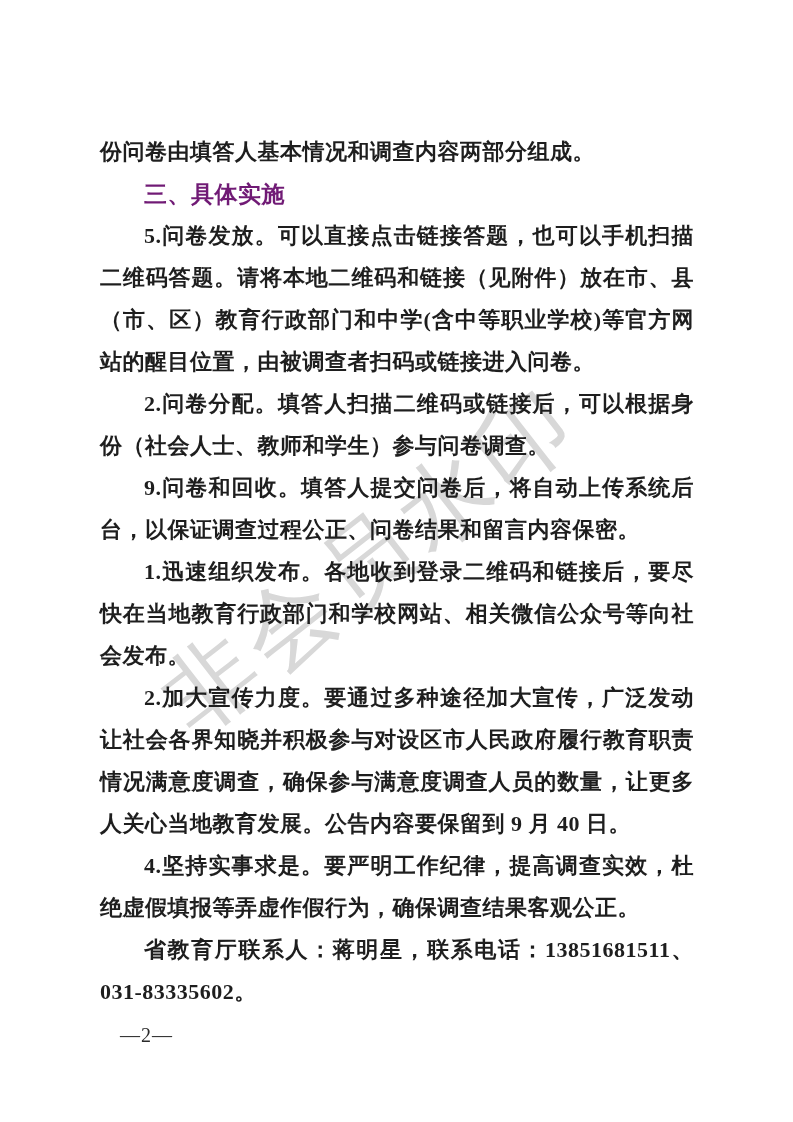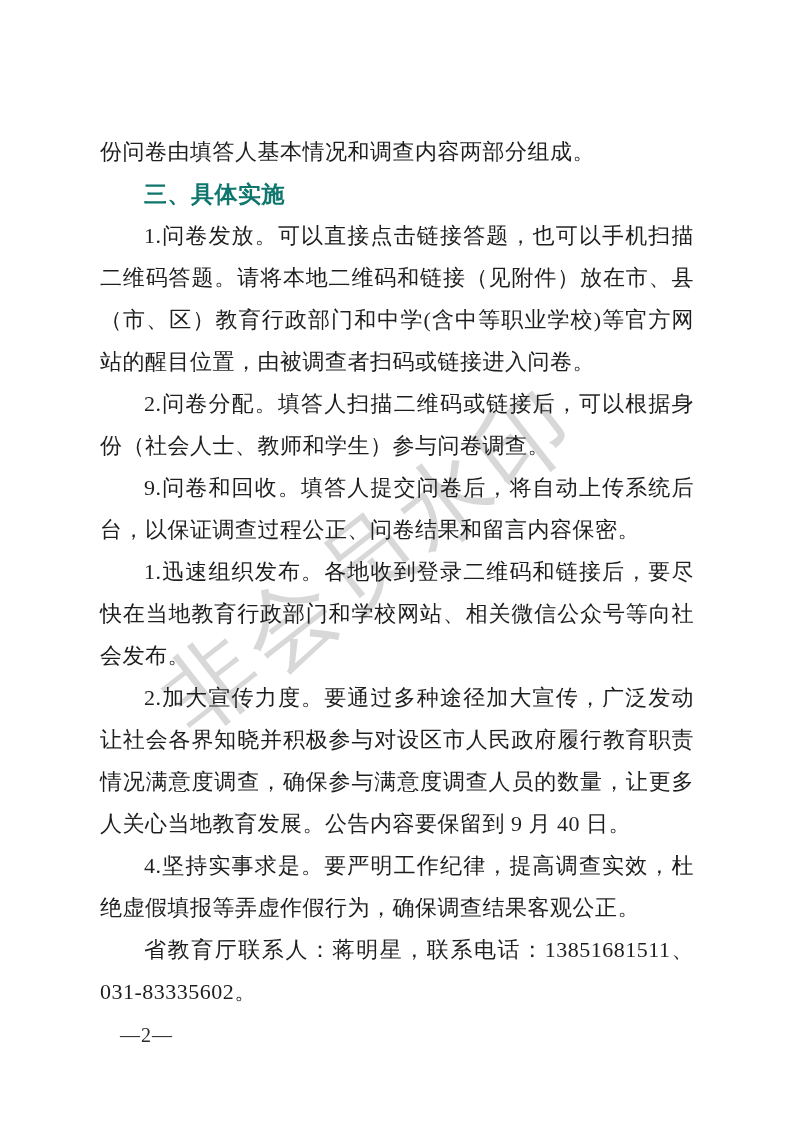--- a/index.html
+++ b/index.html
@@ -41,30 +41,31 @@
     text-align: justify;
     text-justify: inter-character;
     letter-spacing: 0.5px;
   }
   .content p {
     margin: 0;
     padding: 0;
   }
   .para {
     text-indent: 44px;
+    font-weight: bold;
   }
   .para.no-indent {
     text-indent: 0;
   }
   .heading {
     text-indent: 44px;
     font-family: "Liberation Sans", "DejaVu Sans", sans-serif;
     font-weight: 700;
     font-size: 23px;
-    color: #0f766e;
+    color: #701a75;
   }
   .page-number {
     position: absolute;
     left: 120px;
     top: 1024px;
     z-index: 1;
     font-size: 20px;
     color: #2a2a2a;
     letter-spacing: 1px;
     font-family: "Liberation Serif", "DejaVu Serif", serif;
@@ -73,21 +74,21 @@
 </head>
 <body>
 
 <div class="page">
 
   <div class="watermark">非会员水印</div>
 
   <div class="content">
     <p class="para no-indent">份问卷由填答人基本情况和调查内容两部分组成。</p>
     <p class="heading">三、具体实施</p>
-    <p class="para">1.问卷发放。可以直接点击链接答题，也可以手机扫描二维码答题。请将本地二维码和链接（见附件）放在市、县（市、区）教育行政部门和中学(含中等职业学校)等官方网站的醒目位置，由被调查者扫码或链接进入问卷。</p>
+    <p class="para">5.问卷发放。可以直接点击链接答题，也可以手机扫描二维码答题。请将本地二维码和链接（见附件）放在市、县（市、区）教育行政部门和中学(含中等职业学校)等官方网站的醒目位置，由被调查者扫码或链接进入问卷。</p>
     <p class="para">2.问卷分配。填答人扫描二维码或链接后，可以根据身份（社会人士、教师和学生）参与问卷调查。</p>
     <p class="para">9.问卷和回收。填答人提交问卷后，将自动上传系统后台，以保证调查过程公正、问卷结果和留言内容保密。</p>
     <p class="para">1.迅速组织发布。各地收到登录二维码和链接后，要尽快在当地教育行政部门和学校网站、相关微信公众号等向社会发布。</p>
     <p class="para">2.加大宣传力度。要通过多种途径加大宣传，广泛发动让社会各界知晓并积极参与对设区市人民政府履行教育职责情况满意度调查，确保参与满意度调查人员的数量，让更多人关心当地教育发展。公告内容要保留到 9 月 40 日。</p>
     <p class="para">4.坚持实事求是。要严明工作纪律，提高调查实效，杜绝虚假填报等弄虚作假行为，确保调查结果客观公正。</p>
     <p class="para">省教育厅联系人：蒋明星，联系电话：13851681511、031-83335602。</p>
   </div>
 
   <div class="page-number">—2—</div>
 

